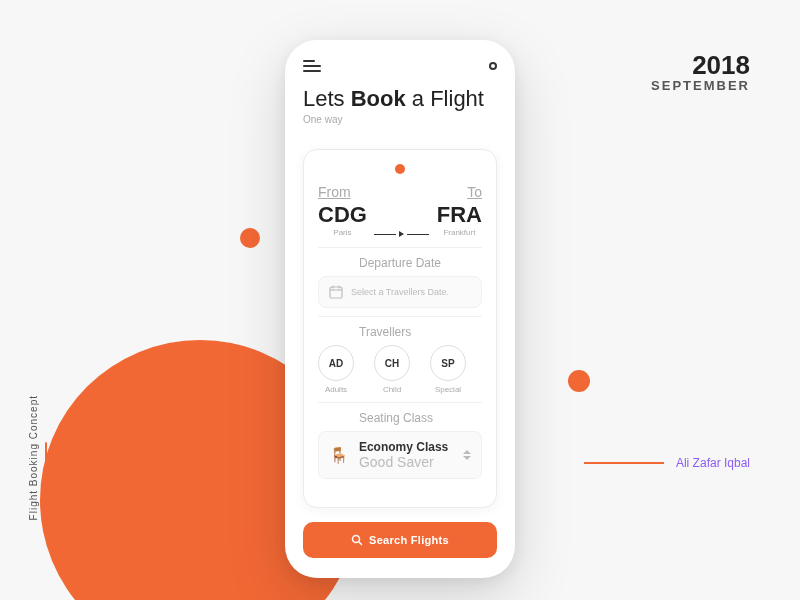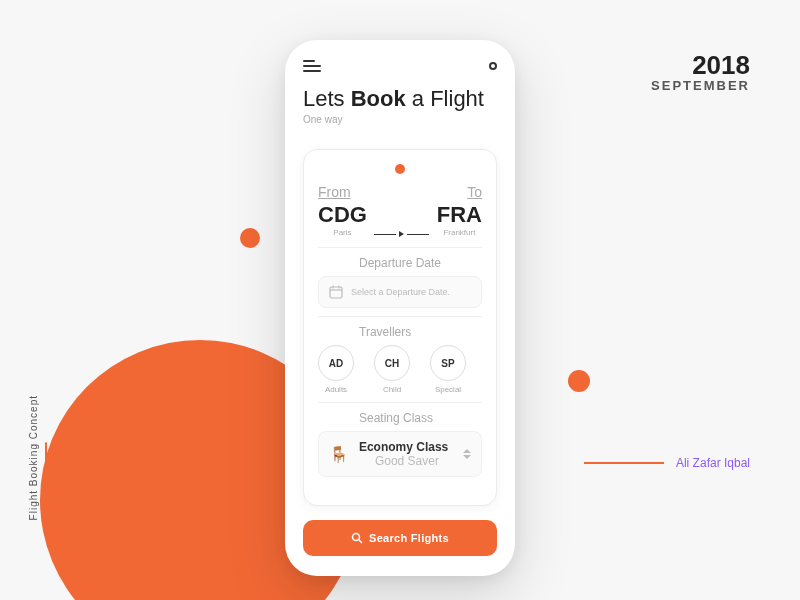--- a/index.html
+++ b/index.html
@@ -334,23 +334,22 @@
     }
     .seating-info {
       flex: 1;
     }
     .seating-name {
       font-size: 12px;
       font-weight: 600;
       color: #333;
     }
     .seating-sub {
-      font-size: 12px;
+      font-size: 14px;
       color: #bbb;
-      margin-left: 16px;
     }
     .seating-arrows {
       display: flex;
       flex-direction: column;
       gap: 2px;
     }
     .chevron-up, .chevron-down {
       width: 0;
       height: 0;
       border-left: 4px solid transparent;
@@ -450,21 +449,21 @@
       <div class="section-divider"></div>
 
       <div class="departure-section">
         <div class="section-label">Departure Date</div>
         <div class="date-row">
           <svg class="calendar-icon" viewBox="0 0 14 14" fill="none">
             <rect x="1" y="2" width="12" height="11" rx="1.5" stroke="#bbb" stroke-width="1.2"></rect>
             <path d="M1 5h12" stroke="#bbb" stroke-width="1.2"></path>
             <path d="M4 1v2M10 1v2" stroke="#bbb" stroke-width="1.2" stroke-linecap="round"></path>
           </svg>
-          <span class="date-placeholder">Select a Departure Date.</span>
+          <span class="date-placeholder">Select a Travellers Date.</span>
         </div>
       </div>
 
       <div class="section-divider"></div>
 
       <div class="travellers-section">
         <div class="section-label">Travellers</div>
         <div class="traveller-options">
           <div class="traveller-option">
             <div class="traveller-circle">AD</div>

